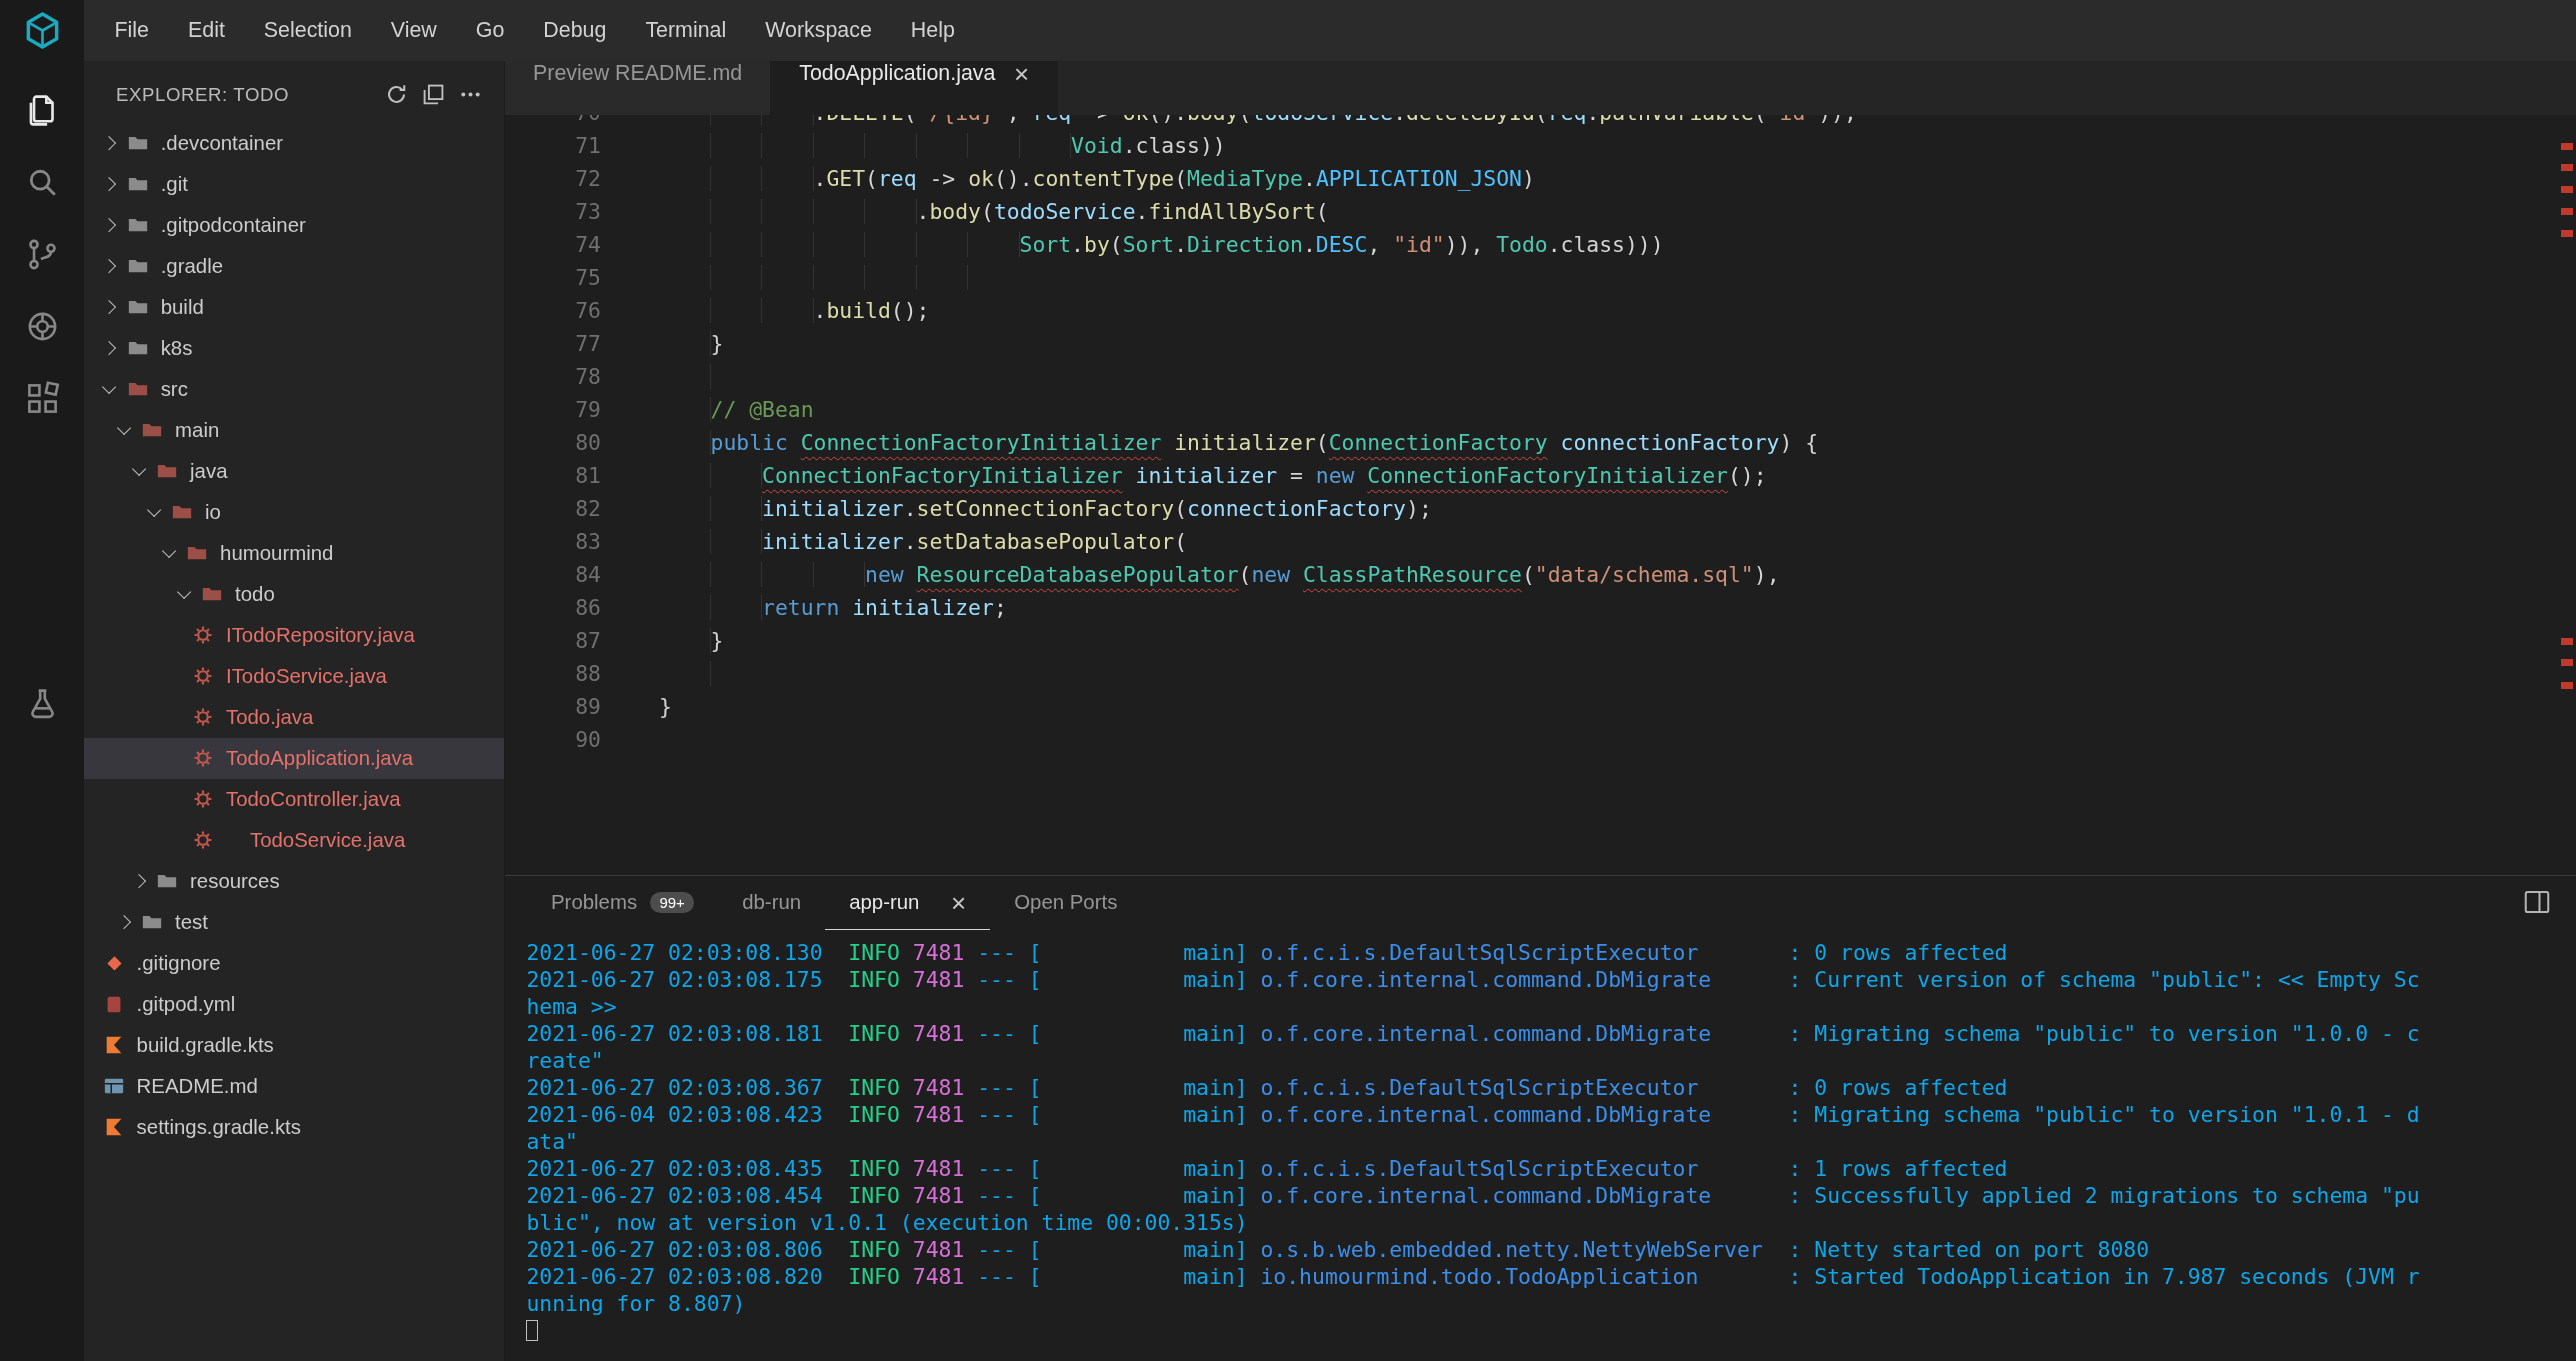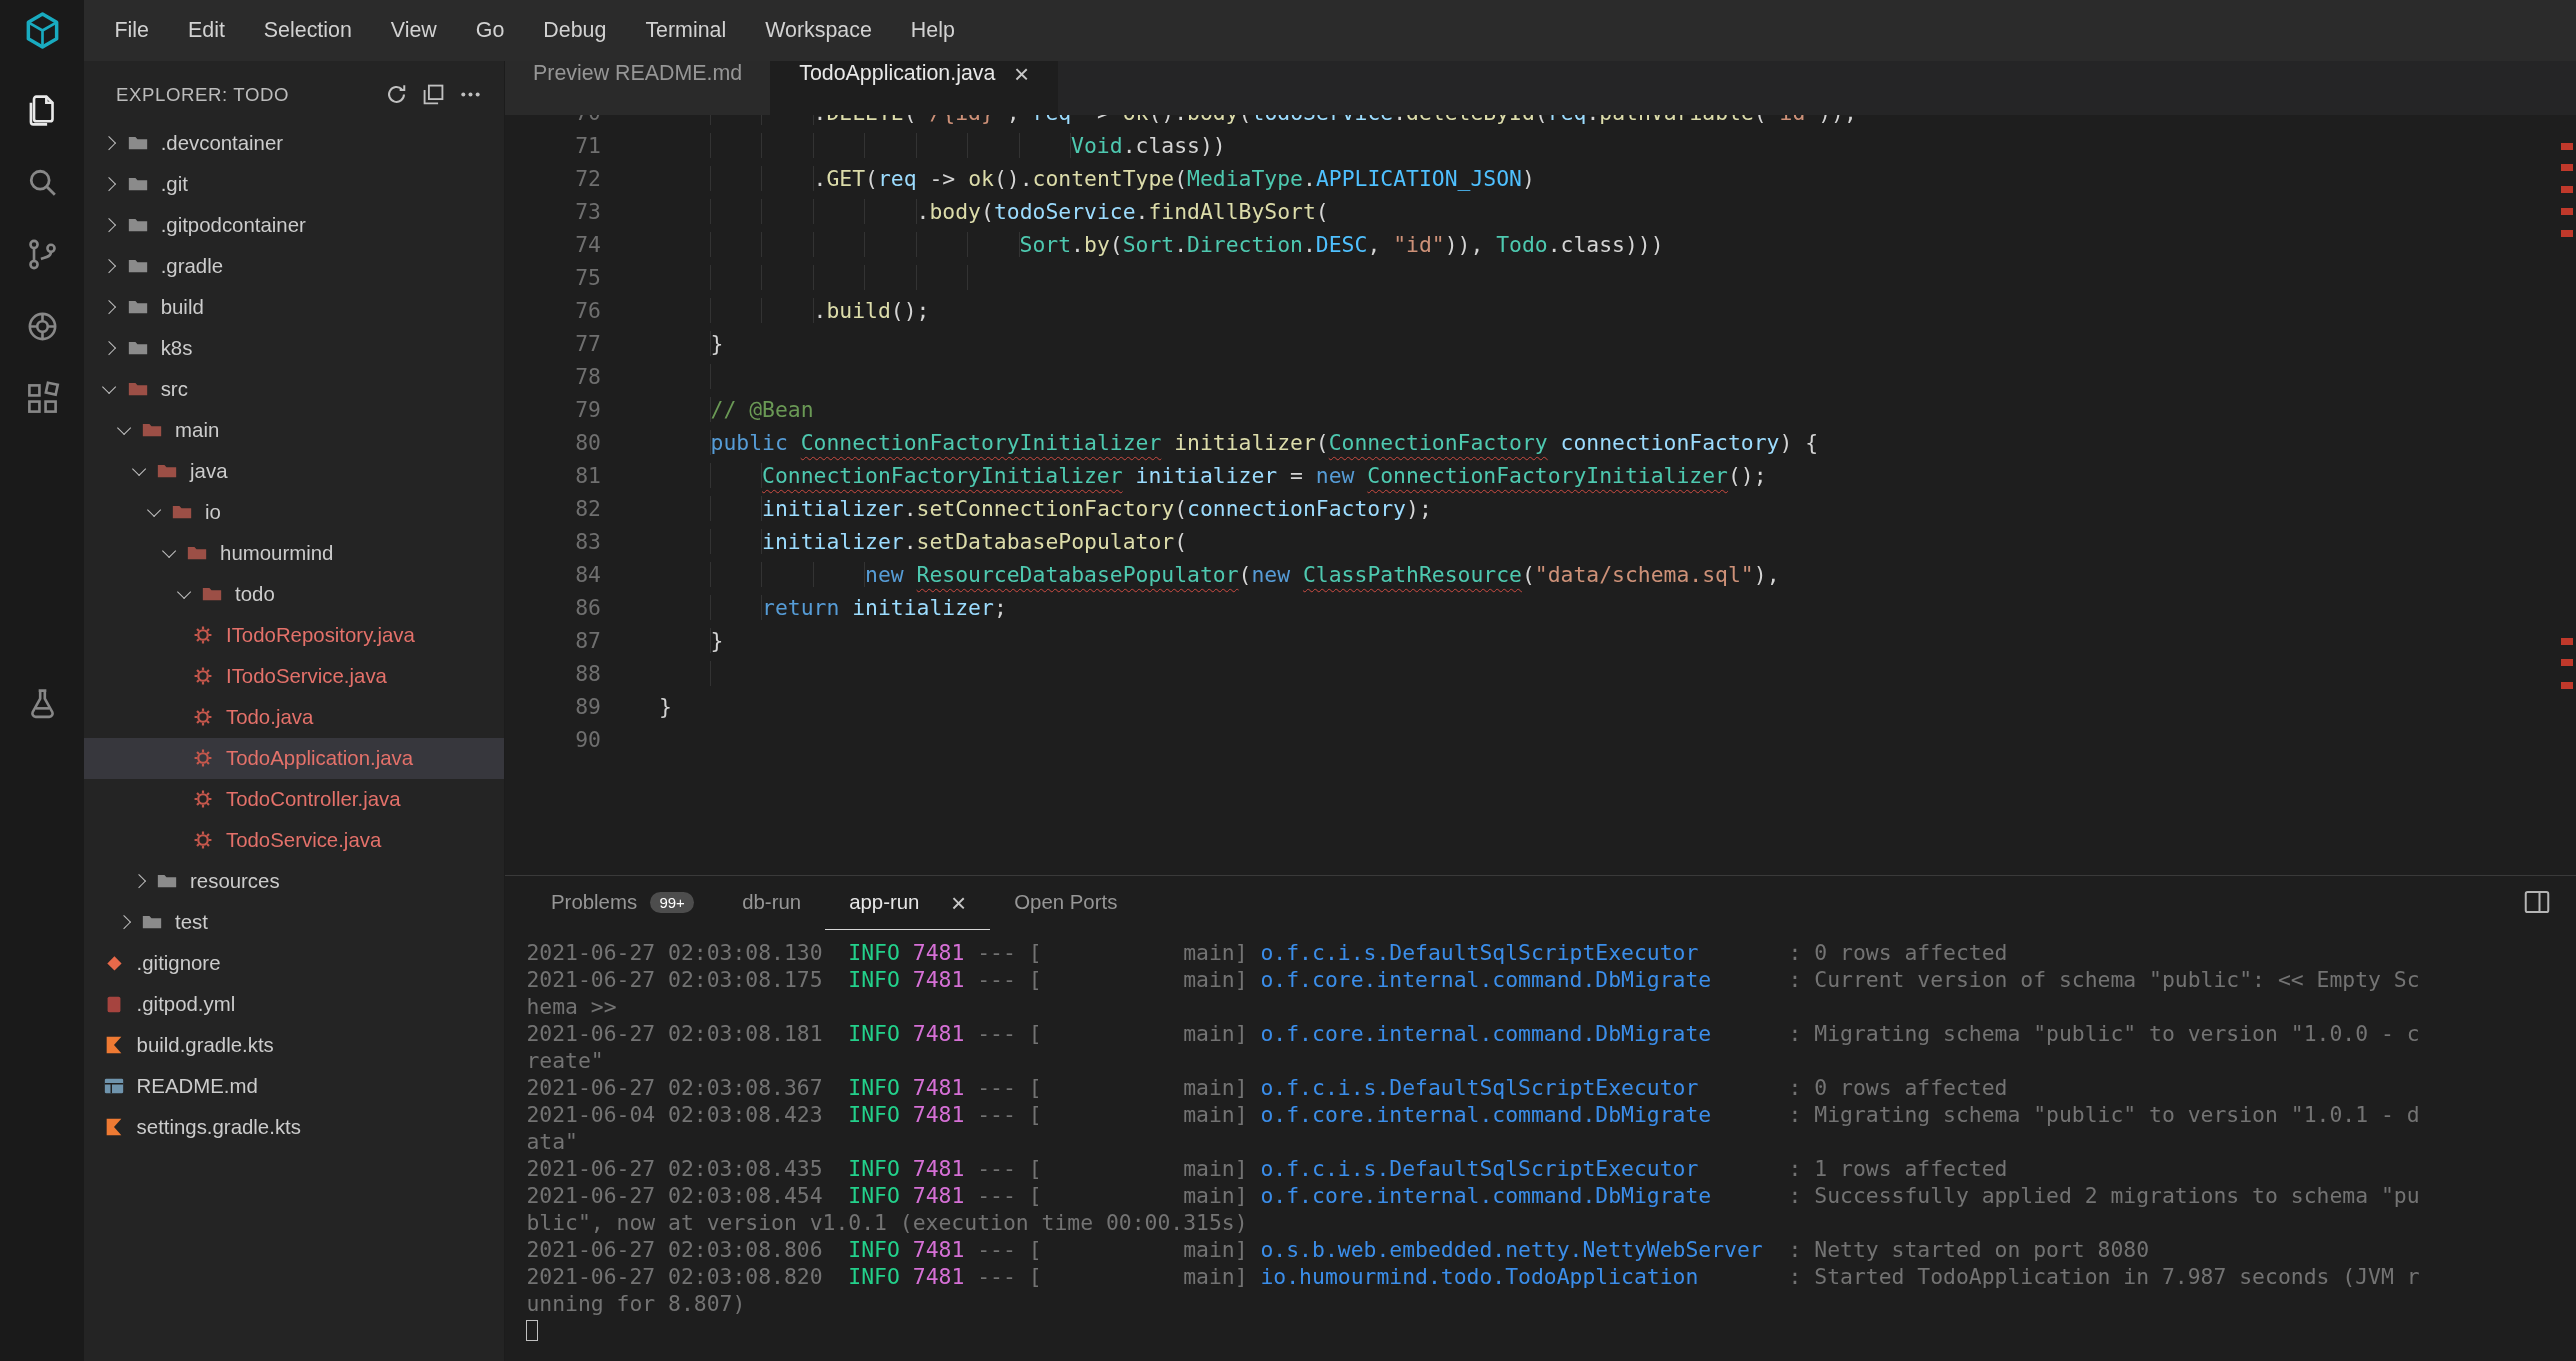--- a/index.html
+++ b/index.html
@@ -70,21 +70,21 @@
   
   .panel{flex:0 0 486px;border-top:0.9px solid #3a3a3a;background:#1e1e1e;display:flex;flex-direction:column;position:relative}
   .panel-tabs{flex:0 0 54px;display:flex;align-items:stretch;padding-left:22px}
   .ptab{display:flex;align-items:center;gap:13px;padding:0 24px;font-size:20.4px;color:#969696;border-bottom:1.9px solid transparent;cursor:default}
   .ptab.active{color:#e7e7e7;border-bottom-color:#d7d7d7}
   .badge{background:#4d4d4d;color:#ffffff;font-size:15px;border-radius:13px;padding:2.8px 9.3px;line-height:1}
   .panel-layout-icon{position:absolute;right:24px;top:11px;color:#b5b5b5}
   .panel-layout-icon svg{width:30px;height:30px}
   .terminal{flex:1;padding:9.3px 0 0 21.4px;font-family:"DejaVu Sans Mono",monospace;font-size:21.4px;line-height:27px;color:#cccccc;overflow:hidden}
   .term-row{white-space:pre}
-  .tm-t{color:#737373}
+  .tm-t{color:#0ea5e9}
   .tm-info{color:var(--info-green)}
   .tm-pid{color:var(--pid-magenta)}
   .tm-logger{color:var(--logger-blue)}
   .term-cursor{display:inline-block;width:12px;height:21.4px;border:1.9px solid #c0c0c0;vertical-align:middle;margin-top:-3.7px}
 </style>
 </head>
 <body>
 
 <div id="app">
 
@@ -325,21 +325,21 @@
           </div>
           <div class="tree-row" style="padding-left: 108px;">
             <span class="tree-icon icon-java">
               <svg viewBox="0 0 24 24" fill="none" stroke="currentColor" stroke-width="2.4">
                 <circle cx="12" cy="12" r="5.2"></circle>
                 <path d="M12 2.8v3M12 18.2v3M2.8 12h3M18.2 12h3M5.5 5.5l2.1 2.1M16.4 16.4l2.1 2.1M18.5 5.5l-2.1 2.1M7.6 16.4l-2.1 2.1"></path>
               </svg>
             </span>
             <span class="tree-label err">TodoController.java</span>
           </div>
-          <div class="tree-row" style="padding-left: 108px;">
+          <div class="tree-row" style="padding-left: 108px; gap: 24px;">
             <span class="tree-icon icon-java">
               <svg viewBox="0 0 24 24" fill="none" stroke="currentColor" stroke-width="2.4">
                 <circle cx="12" cy="12" r="5.2"></circle>
                 <path d="M12 2.8v3M12 18.2v3M2.8 12h3M18.2 12h3M5.5 5.5l2.1 2.1M16.4 16.4l2.1 2.1M18.5 5.5l-2.1 2.1M7.6 16.4l-2.1 2.1"></path>
               </svg>
             </span>
             <span class="tree-label err">TodoService.java</span>
           </div>
           <div class="tree-row" style="padding-left: 48px;">
             <span class="chev"></span>

